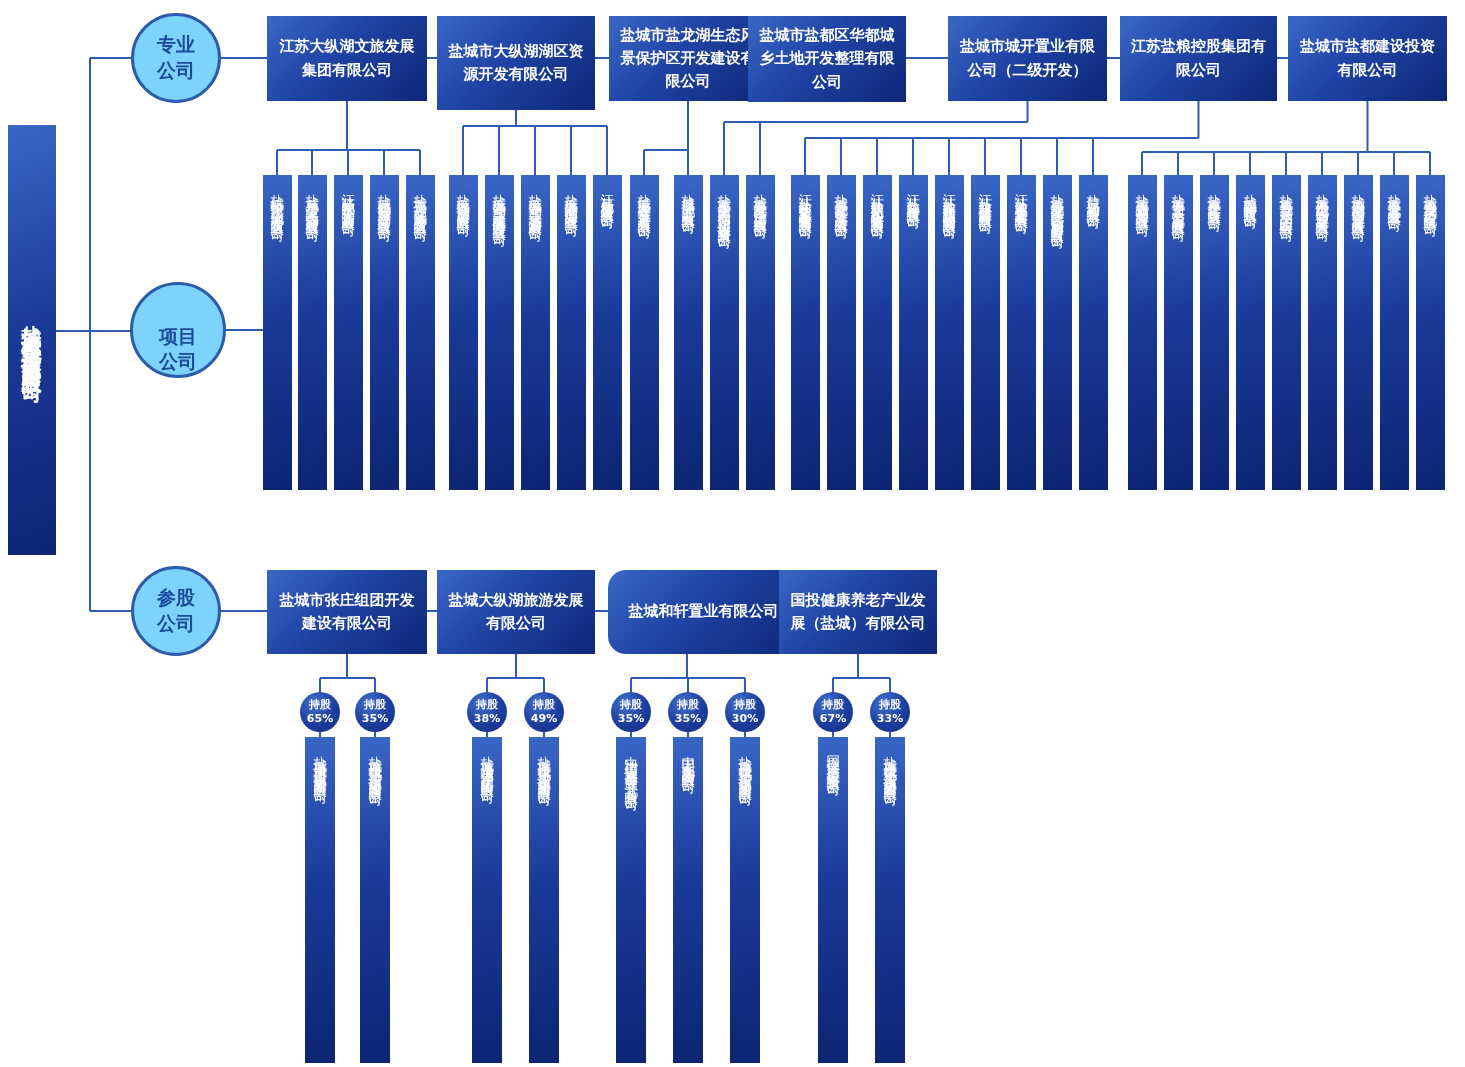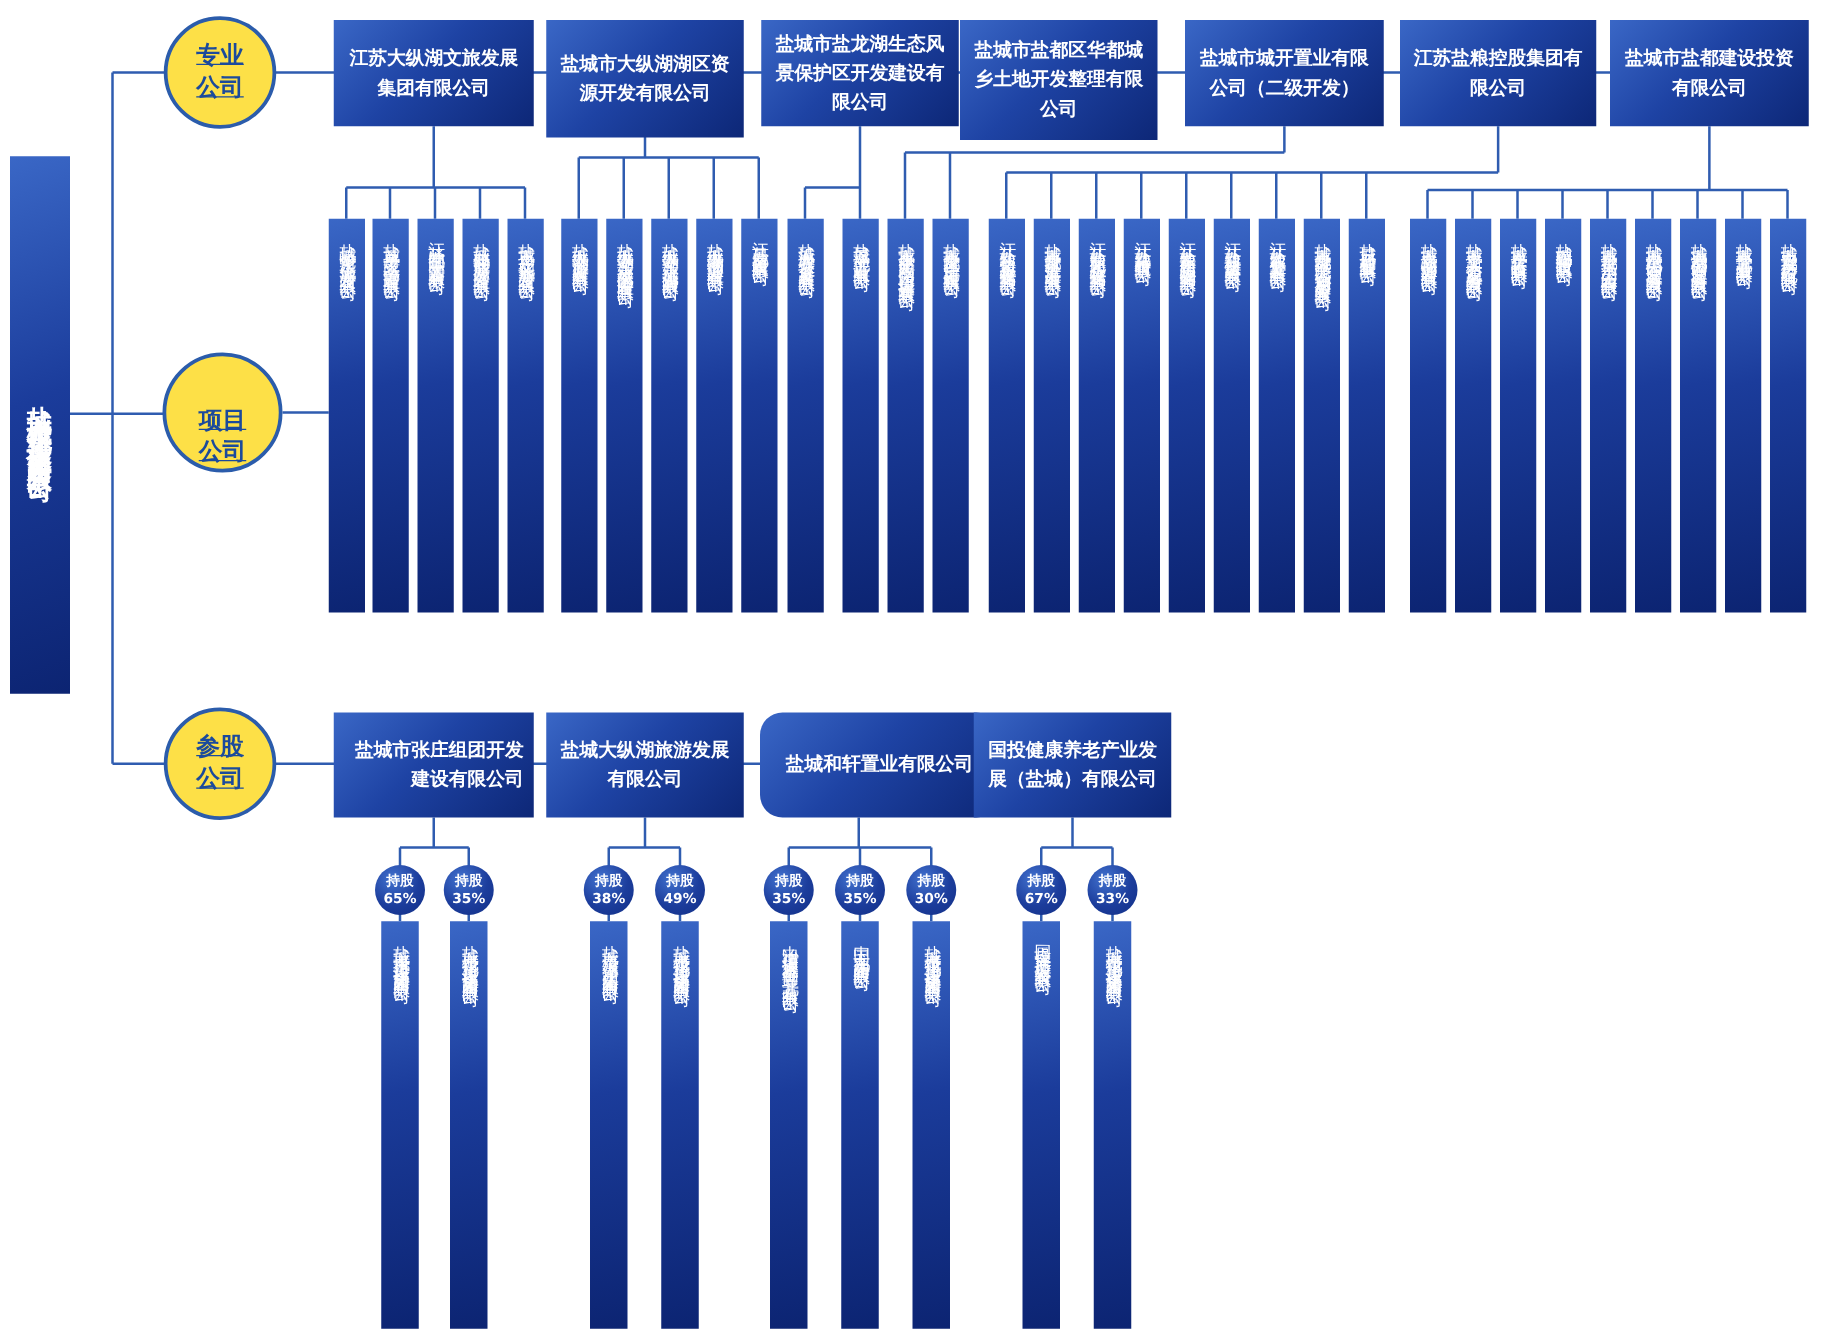--- a/index.html
+++ b/index.html
@@ -12,23 +12,23 @@
     background:linear-gradient(135deg,#3a67c6 0%,#1e43a4 45%,#0d2777 100%);}
   .vbar{position:absolute;z-index:2;display:flex;justify-content:center;align-items:flex-start;padding-top:8px;
     background:linear-gradient(168deg,#3a67c6 0%,#1b3c9b 42%,#0c2472 100%);}
   .vbar span{writing-mode:vertical-rl;text-orientation:upright;color:#ffffff;font-size:13.5px;
     letter-spacing:2.5px;line-height:1;}
   .root-box{position:absolute;left:8px;top:125px;width:48px;height:430px;z-index:2;
     display:flex;justify-content:center;align-items:center;
     background:linear-gradient(160deg,#3a67c6 0%,#1b3c9b 45%,#0c2472 100%);}
   .root-box span{writing-mode:vertical-rl;text-orientation:upright;color:#ffffff;font-size:20px;
     font-weight:bold;letter-spacing:4px;line-height:1;}
-  .cat-circle{position:absolute;z-index:3;background:#fde047;border:3px solid #2b5cab;border-radius:50%;
+  .cat-circle{position:absolute;z-index:3;background:#7dd3fc;border:3px solid #2b5cab;border-radius:50%;
     display:flex;align-items:center;justify-content:center;color:#1b4a9c;font-weight:bold;font-size:19px;
-    line-height:1.35;text-align:center;text-decoration:underline;}
+    line-height:1.35;text-align:center;}
   .cat-circle span{width:2.2em;display:block;}
   #cat-circle-0{left:131px;top:13px;width:90px;height:90px;}
   #cat-circle-1{left:130px;top:282px;width:96px;height:96px;align-items:flex-end;}
   #cat-circle-2{left:131px;top:566px;width:90px;height:90px;}
   .stake-circle{position:absolute;z-index:3;width:40px;height:40px;border-radius:50%;
     display:flex;flex-direction:column;align-items:center;justify-content:center;color:#ffffff;
     font-size:11px;line-height:1.25;font-weight:bold;
     background:radial-gradient(circle at 35% 28%,#4272cf 0%,#1c3d9c 55%,#122f86 100%);}
 </style>
 </head>
@@ -90,21 +90,21 @@
     </div>
     <div class="bluebox" style="left: 609px; top: 16px; width: 158px; height: 85px;">
       <span>盐城市盐龙湖生态风景保护区开发建设有限公司</span>
     </div>
     <div class="vbar" style="left: 629.5px; top: 175px; width: 29px; height: 315px;">
       <span>盐城沿海农开投资发展有限公司</span>
     </div>
     <div class="vbar" style="left: 673.5px; top: 175px; width: 29px; height: 315px;">
       <span>盐城景泽地产置业有限公司</span>
     </div>
-    <div class="bluebox" style="left: 768px; top: 16px; width: 158px; height: 96px;">
+    <div class="bluebox" style="left: 748px; top: 16px; width: 158px; height: 86px;">
       <span>盐城市盐都区华都城乡土地开发整理有限公司</span>
     </div>
     <div class="bluebox" style="left: 948px; top: 16px; width: 159px; height: 85px;">
       <span>盐城市城开置业有限公司（二级开发）</span>
     </div>
     <div class="vbar" style="left: 709.5px; top: 175px; width: 29px; height: 315px;">
       <span>盐城市张庄全民双创园建设投资有限公司</span>
     </div>
     <div class="vbar" style="left: 745.5px; top: 175px; width: 29px; height: 315px;">
       <span>盐城市盐都区住宅建设有限公司</span>
@@ -162,21 +162,21 @@
     </div>
     <div class="vbar" style="left: 1343.5px; top: 175px; width: 29px; height: 315px;">
       <span>盐城市润都公园管理服务有限公司</span>
     </div>
     <div class="vbar" style="left: 1379.5px; top: 175px; width: 29px; height: 315px;">
       <span>盐城市盐北置业有限公司</span>
     </div>
     <div class="vbar" style="left: 1415.5px; top: 175px; width: 29px; height: 315px;">
       <span>盐城市安都房产经纪有限公司</span>
     </div>
-    <div class="bluebox" style="left: 267px; top: 570px; width: 160px; height: 84px; text-align: right;">
+    <div class="bluebox" style="left: 267px; top: 570px; width: 160px; height: 84px;">
       <span>盐城市张庄组团开发建设有限公司</span>
     </div>
     <div class="stake-circle" style="left: 300px; top: 692px; width: 40px; height: 40px;">
       <span>持股</span>
       <span>65%</span>
     </div>
     <div class="vbar" style="left: 305px; top: 737px; width: 30px; height: 326px;">
       <span>盐城市城市建设投资集团有限公司</span>
     </div>
     <div class="stake-circle" style="left: 355px; top: 692px; width: 40px; height: 40px;">

